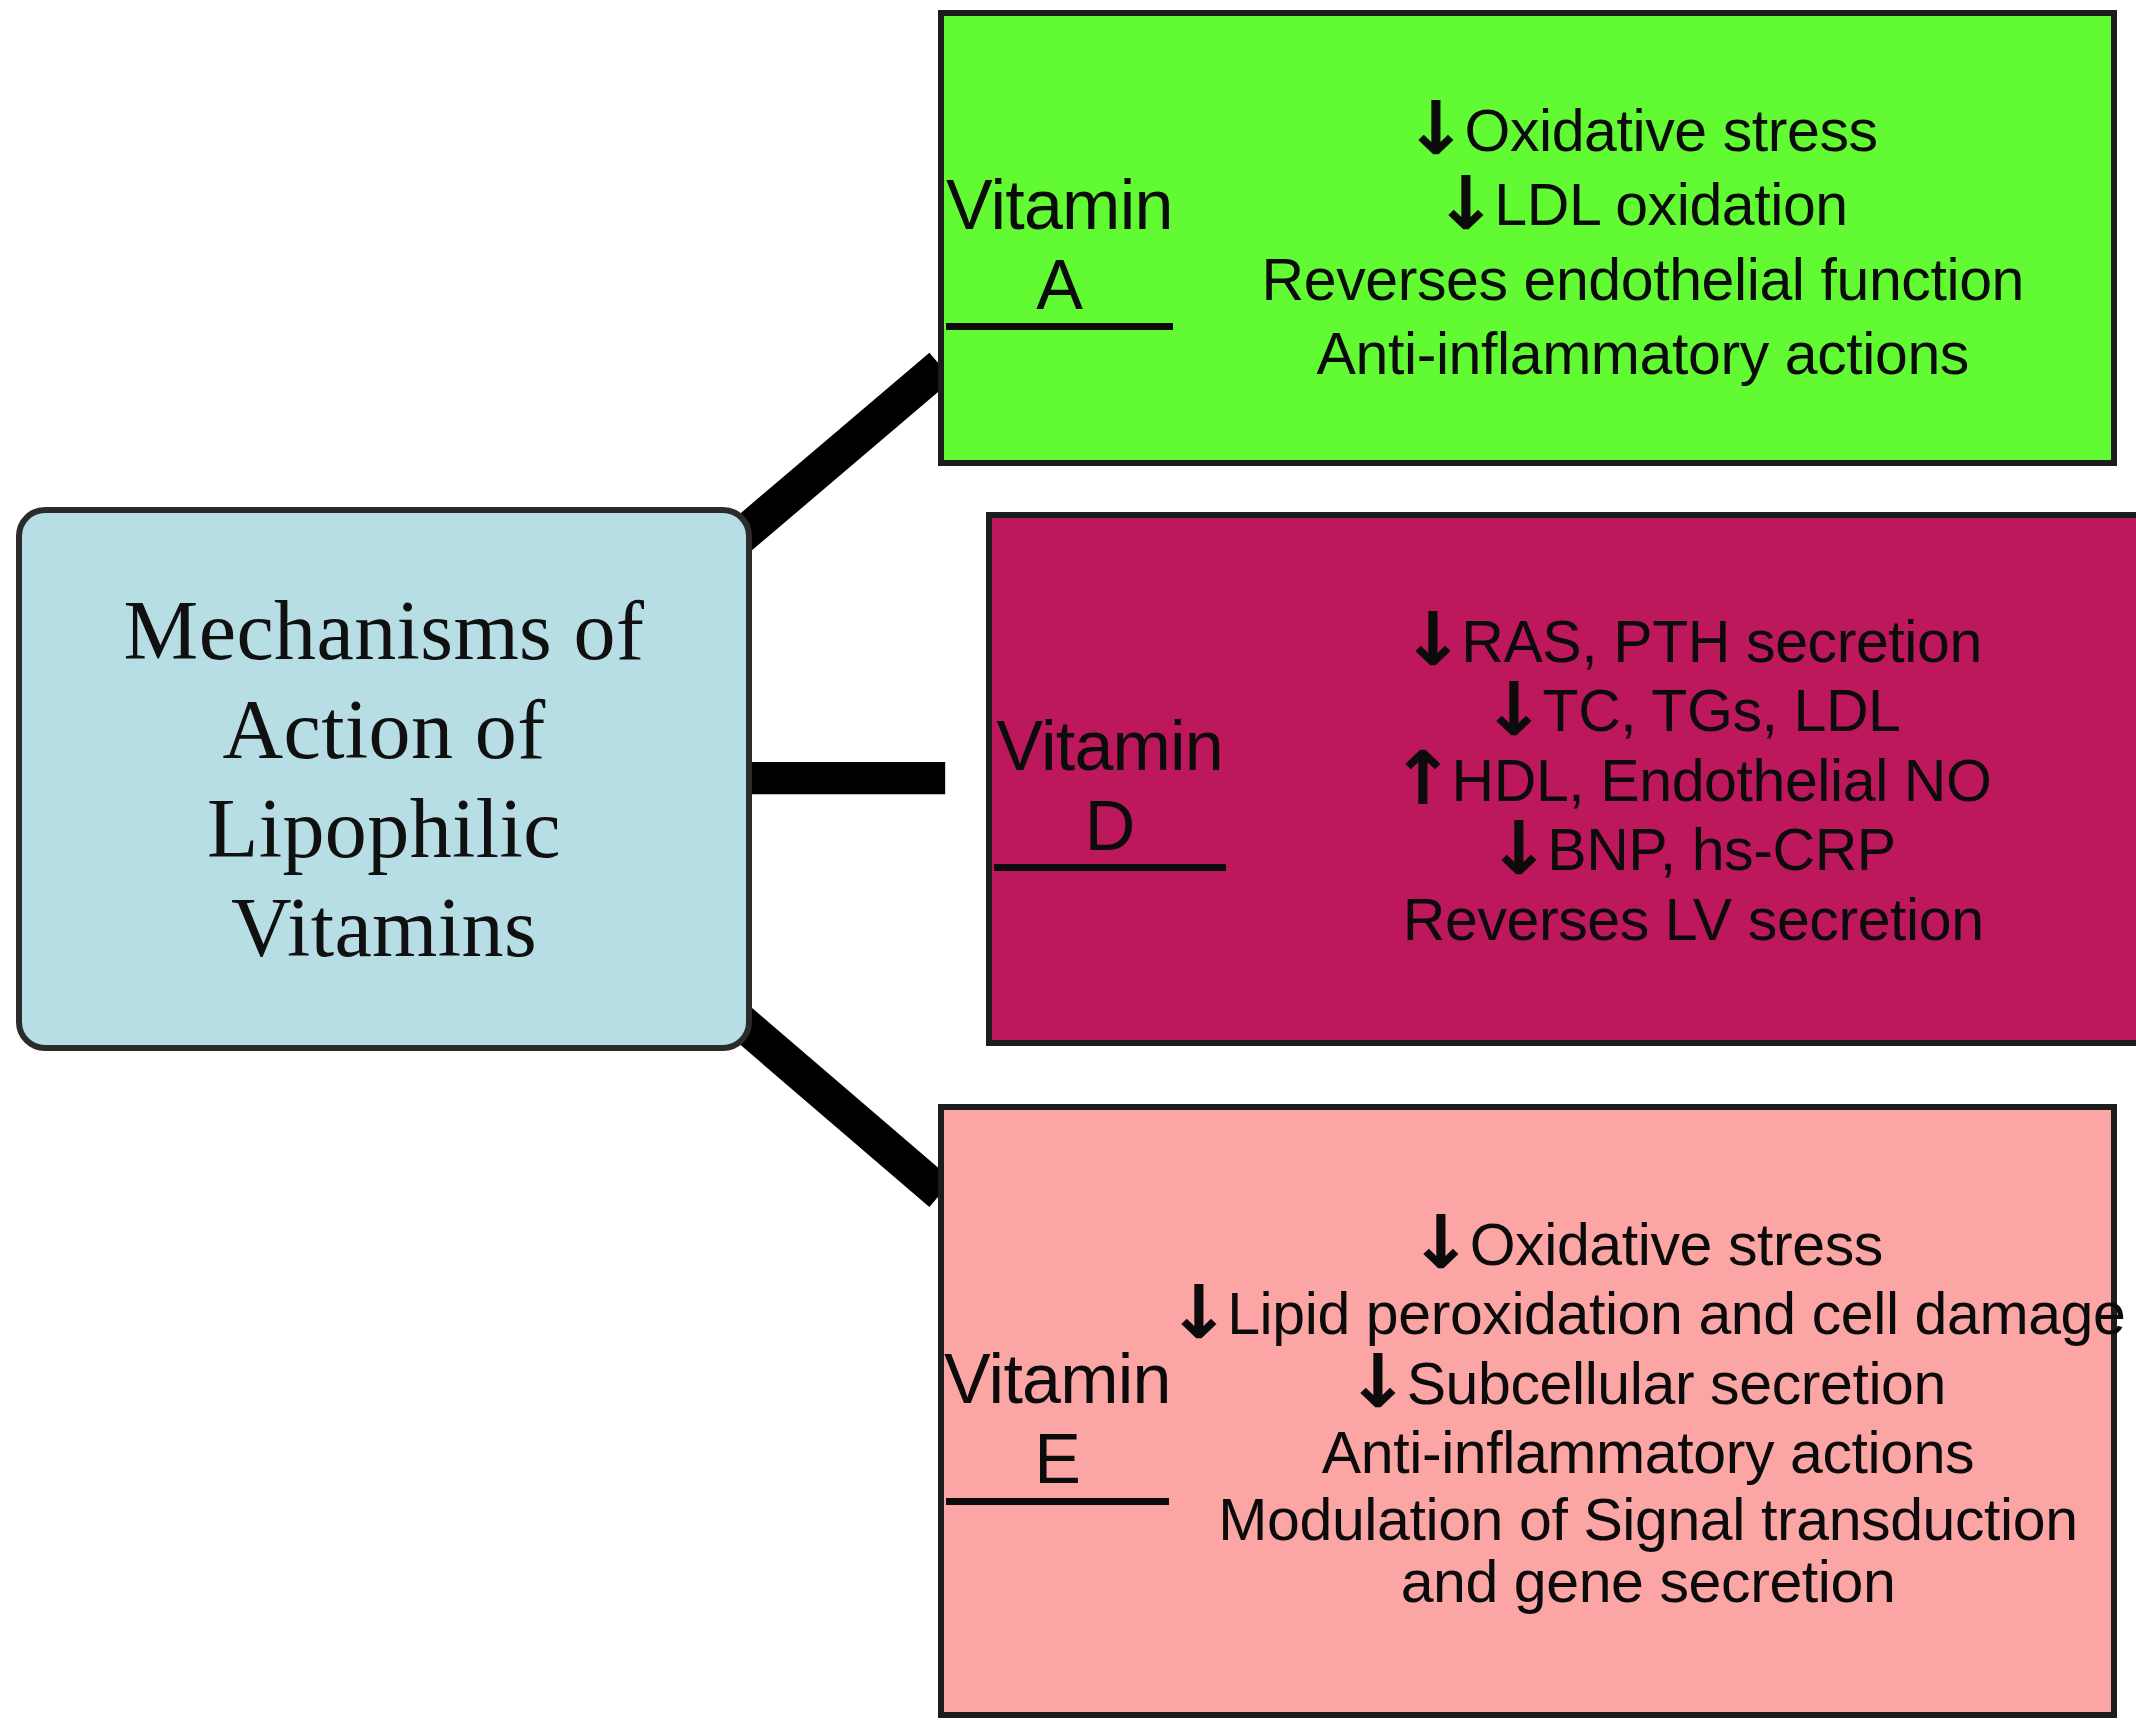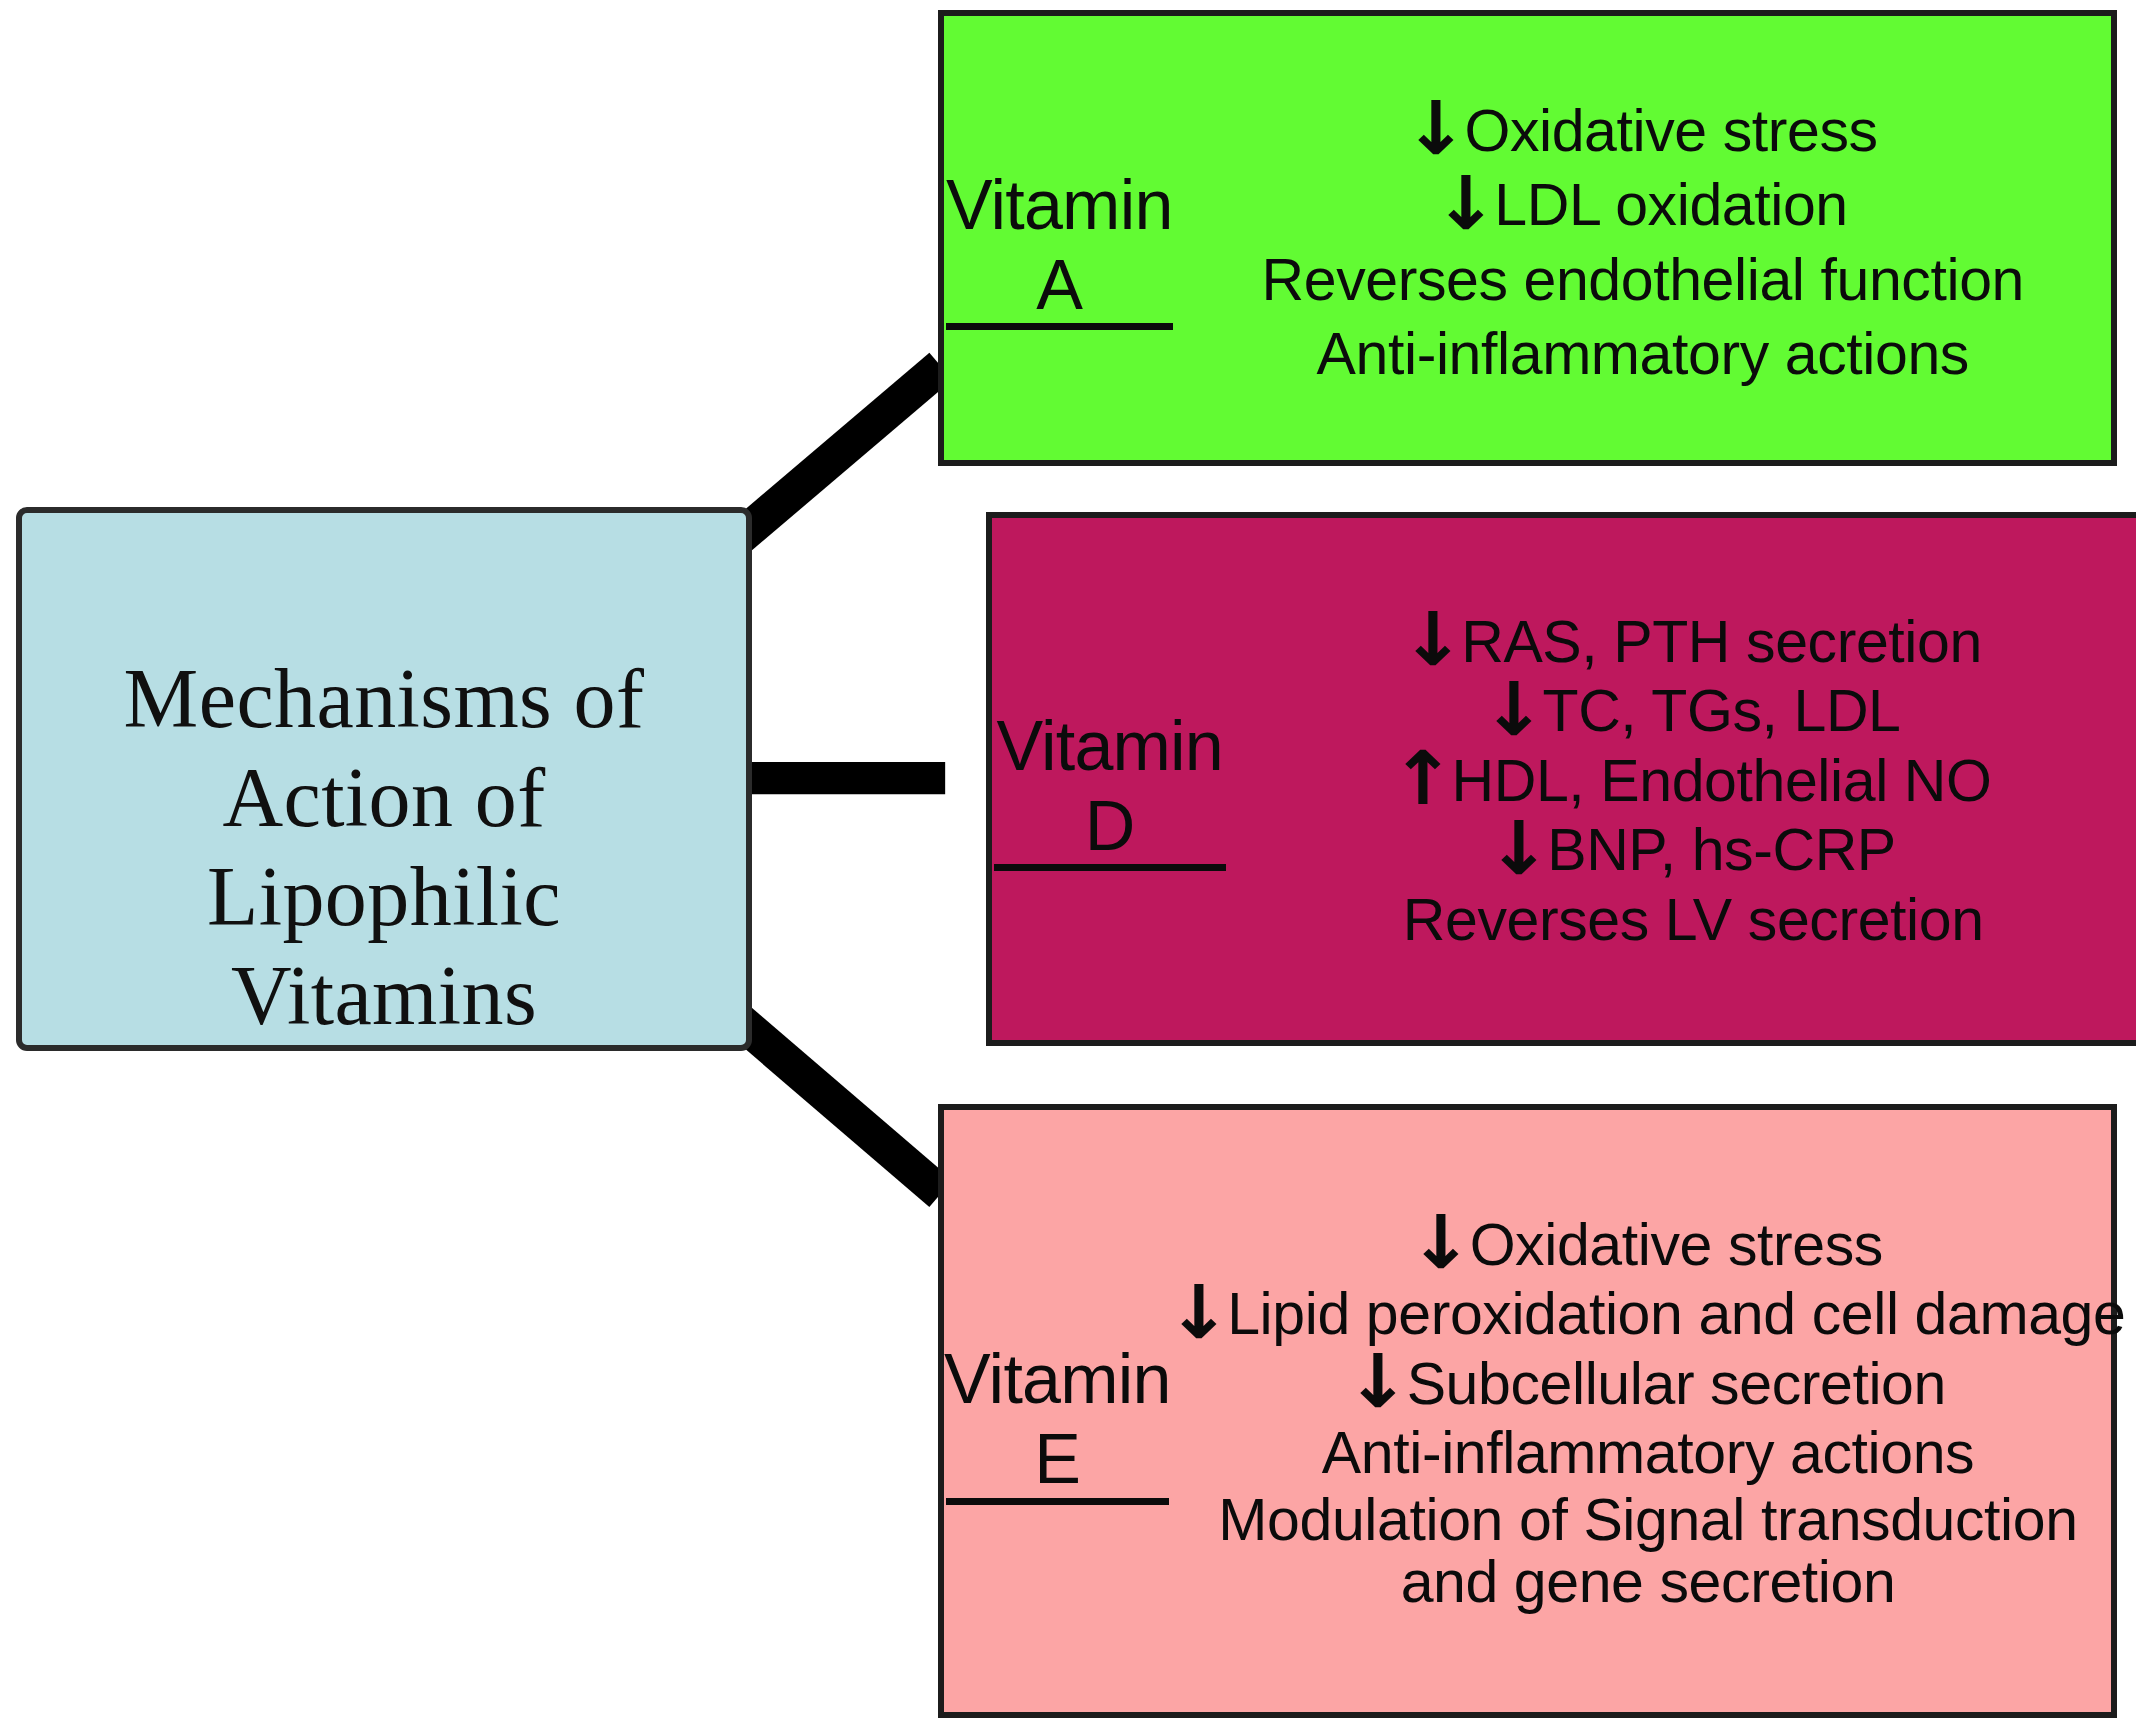--- a/index.html
+++ b/index.html
@@ -34,24 +34,24 @@
   
   .root-box {
     position: absolute;
     left: 16px;
     top: 507px;
     width: 736px;
     height: 544px;
     box-sizing: border-box;
     background: #b7dee4;
     border: 6px solid #2b2b2b;
-    border-radius: 11px;
+    border-radius: 29px;
     z-index: 3;
     display: flex;
-    align-items: flex-end;
+    align-items: center;
     justify-content: center;
     text-align: center;
   }
   .root-title {
     font-family: "Liberation Serif", serif;
     font-size: 84px;
     line-height: 1.18;
     color: #101010;
     letter-spacing: 0.4px;
     white-space: pre-line;

